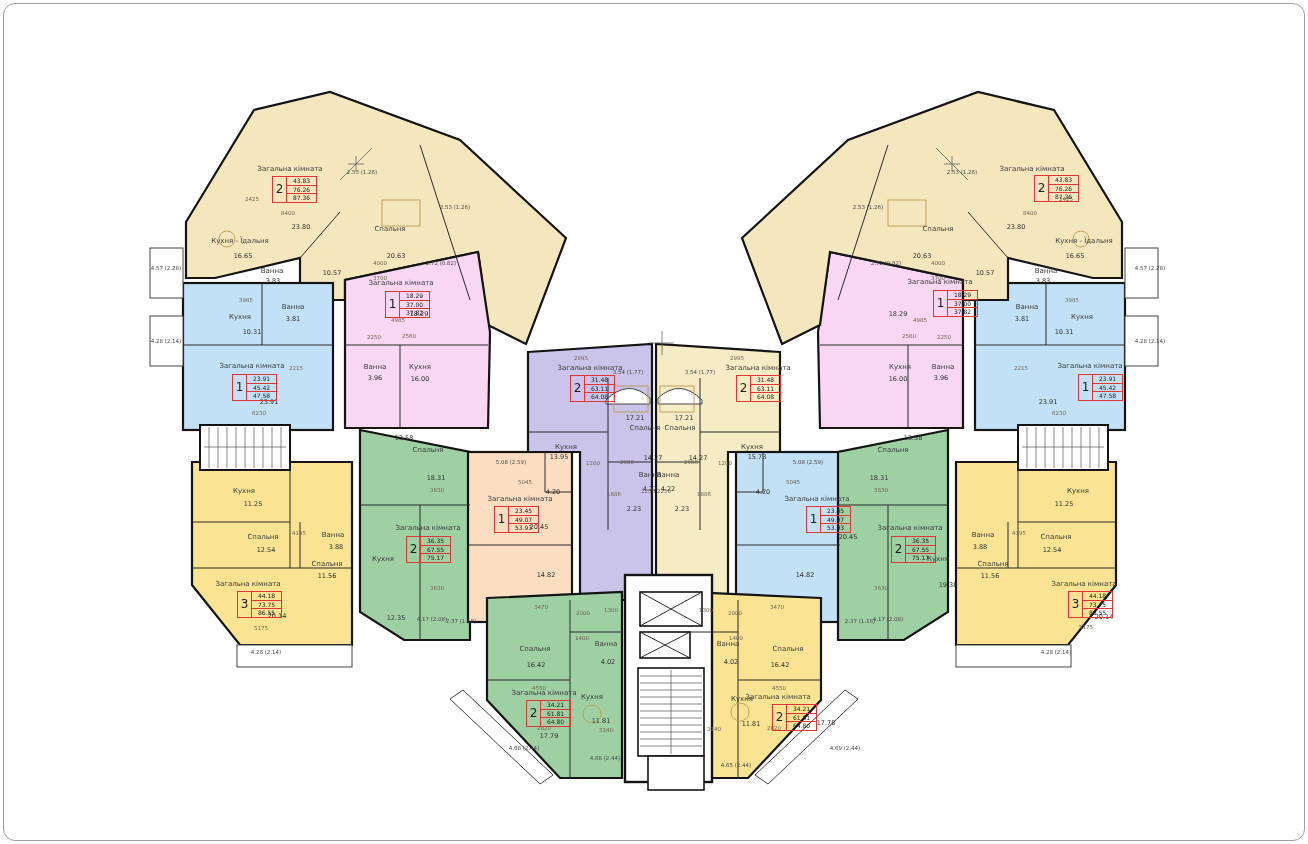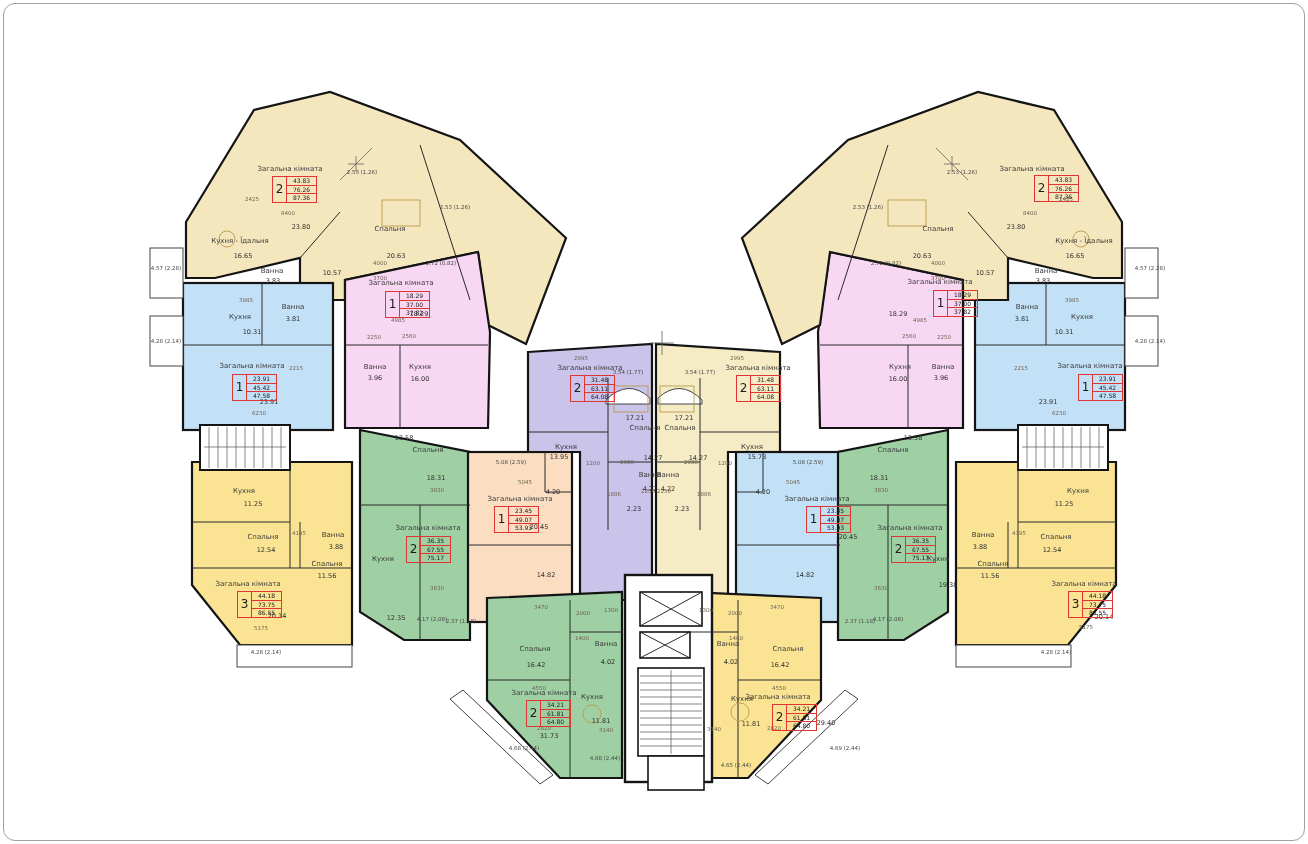--- a/index.html
+++ b/index.html
@@ -288,25 +288,25 @@
       <span class="lbl area" style="left: 941px; top: 378px;">3.96</span>
       <span class="lbl area" style="left: 898px; top: 379px;">16.00</span>
       <span class="lbl area" style="left: 1075px; top: 256px;">16.65</span>
       <span class="lbl area" style="left: 922px; top: 256px;">20.63</span>
       <span class="lbl area" style="left: 1043px; top: 281px;">3.83</span>
       <span class="lbl area" style="left: 985px; top: 273px;">10.57</span>
       <span class="lbl area" style="left: 1016px; top: 227px;">23.80</span>
       <span class="lbl area" style="left: 536px; top: 665px;">16.42</span>
       <span class="lbl area" style="left: 608px; top: 662px;">4.02</span>
       <span class="lbl area" style="left: 601px; top: 721px;">11.81</span>
-      <span class="lbl area" style="left: 549px; top: 736px;">31.73</span>
+      <span class="lbl area" style="left: 549px; top: 736px;">17.79</span>
       <span class="lbl area" style="left: 780px; top: 665px;">16.42</span>
       <span class="lbl area" style="left: 731px; top: 662px;">4.02</span>
       <span class="lbl area" style="left: 751px; top: 724px;">11.81</span>
-      <span class="lbl area" style="left: 826px; top: 723px;">29.40</span>
+      <span class="lbl area" style="left: 826px; top: 723px;">17.78</span>
       <span class="lbl dim" style="left: 288px; top: 213px;">8400</span>
       <span class="lbl dim" style="left: 252px; top: 199px;">2425</span>
       <span class="lbl dim" style="left: 380px; top: 263px;">4000</span>
       <span class="lbl dim" style="left: 380px; top: 278px;">3700</span>
       <span class="lbl dim" style="left: 398px; top: 320px;">4985</span>
       <span class="lbl dim" style="left: 374px; top: 337px;">2250</span>
       <span class="lbl dim" style="left: 409px; top: 336px;">2560</span>
       <span class="lbl dim" style="left: 246px; top: 300px;">3985</span>
       <span class="lbl dim" style="left: 259px; top: 413px;">6230</span>
       <span class="lbl dim" style="left: 296px; top: 368px;">2215</span>

